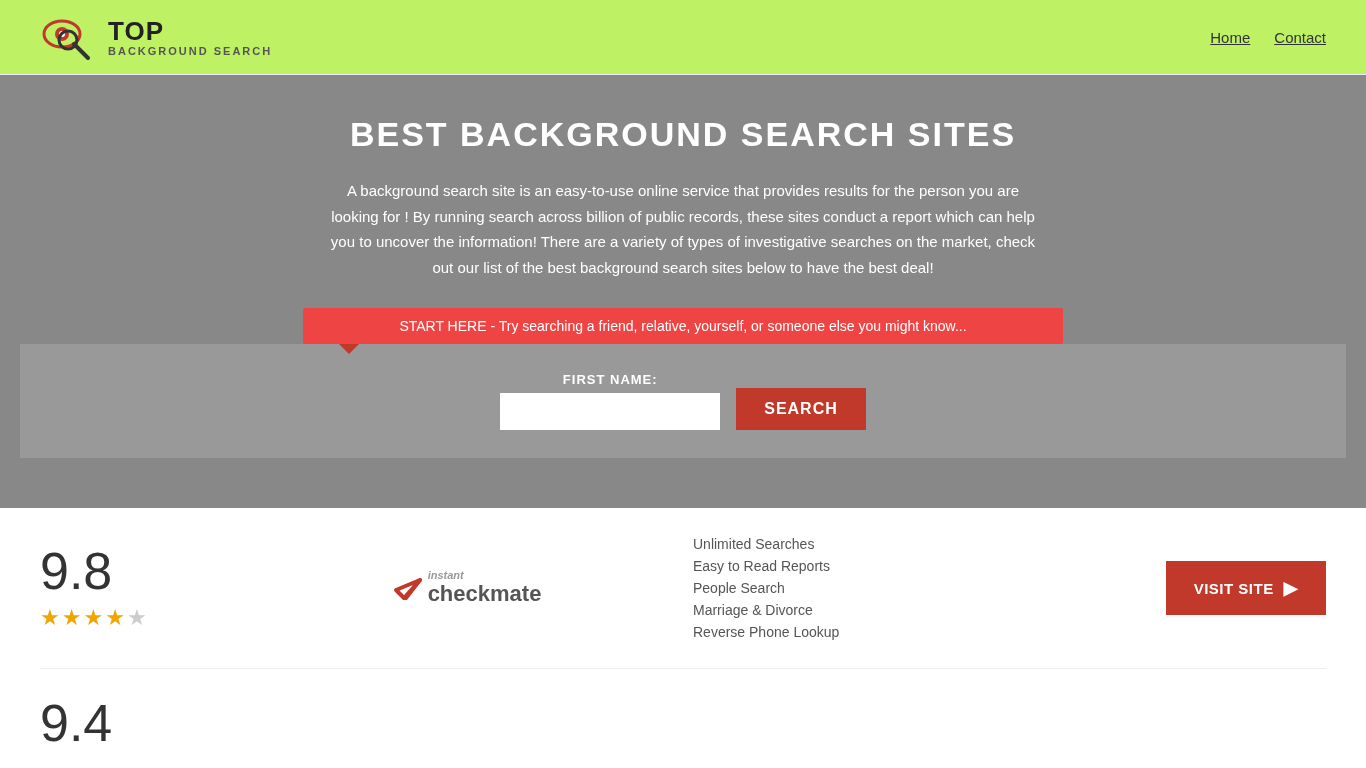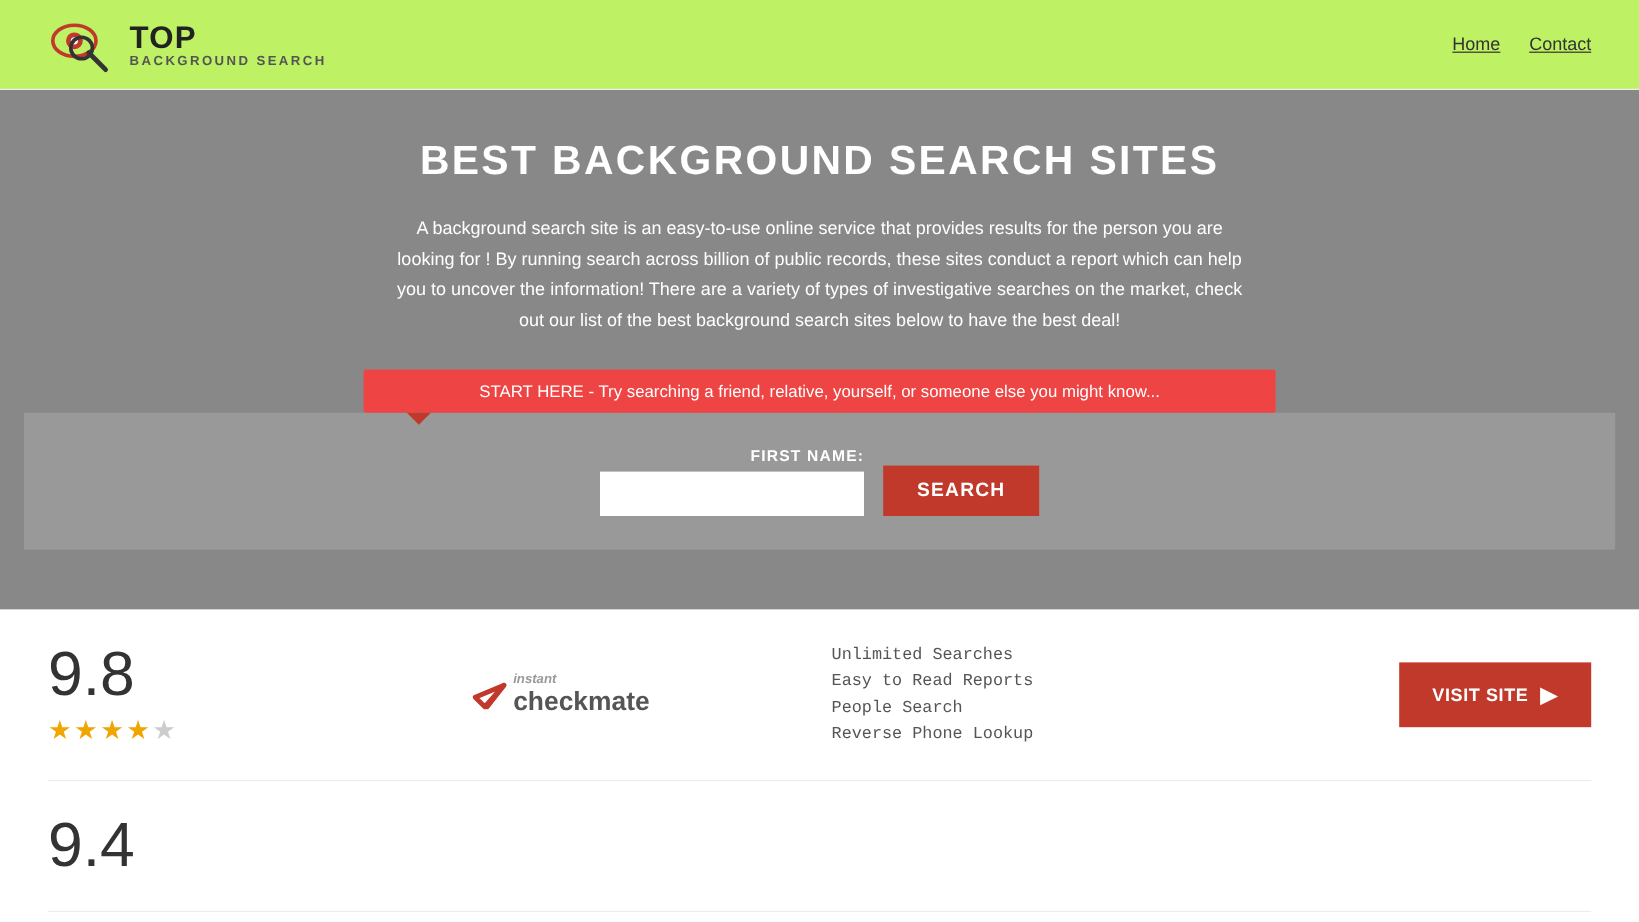--- a/index.html
+++ b/index.html
@@ -98,21 +98,20 @@
       display: flex;
       align-items: flex-end;
       justify-content: center;
       gap: 16px;
       flex-wrap: wrap;
     }
     .form-group {
       display: flex;
       flex-direction: column;
       gap: 6px;
-      align-items: flex-end;
     }
     .form-group label {
       font-size: 13px;
       font-weight: 700;
       color: #fff;
       letter-spacing: 1px;
     }
     .form-group input {
       width: 220px;
       padding: 10px 12px;
@@ -180,21 +179,20 @@
       justify-content: center;
     }
     .features-col {
       display: flex;
       flex-direction: column;
       gap: 6px;
     }
     .features-col span {
       font-size: 14px;
       color: #555;
-      font-family: Liberation Mono, monospace;
     }
     .visit-col {
       display: flex;
       align-items: center;
       justify-content: flex-end;
     }
     .visit-btn {
       background: #c0392b;
       color: #fff;
       border: none;
@@ -281,20 +279,21 @@
             <span style="font-style:italic;font-size:11px;color:#999;display:block;">instant</span>
             <span style="color:#555;">checkmate</span>
           </span>
         </div>
       </div>
     </div>
     <div class="features-col">
       <span>Unlimited Searches</span>
       <span>Easy to Read Reports</span>
       <span>People Search</span>
+      <span>Marriage &amp; Divorce</span>
       <span>Reverse Phone Lookup</span>
     </div>
     <div class="visit-col">
       <button class="visit-btn">
         <span>VISIT SITE</span>
         <span class="arrow">▶</span>
       </button>
     </div>
   </div>
 

